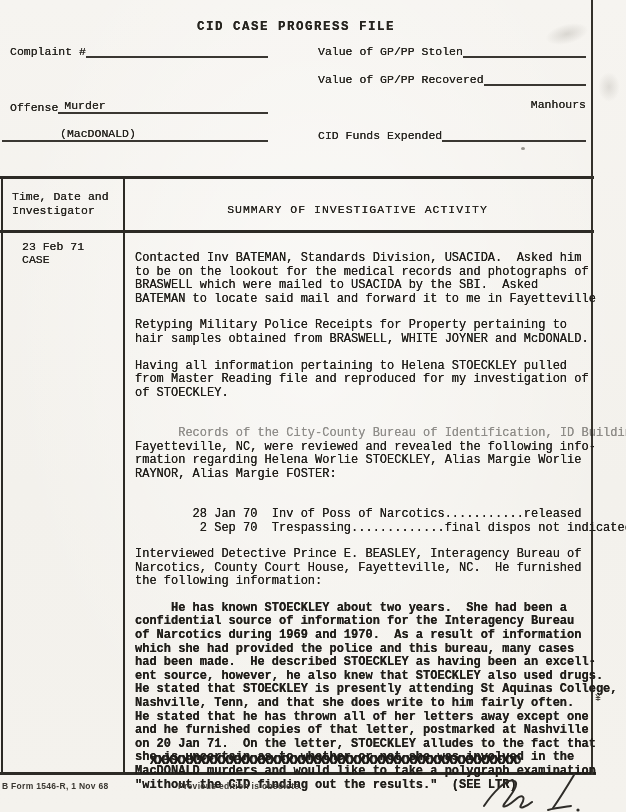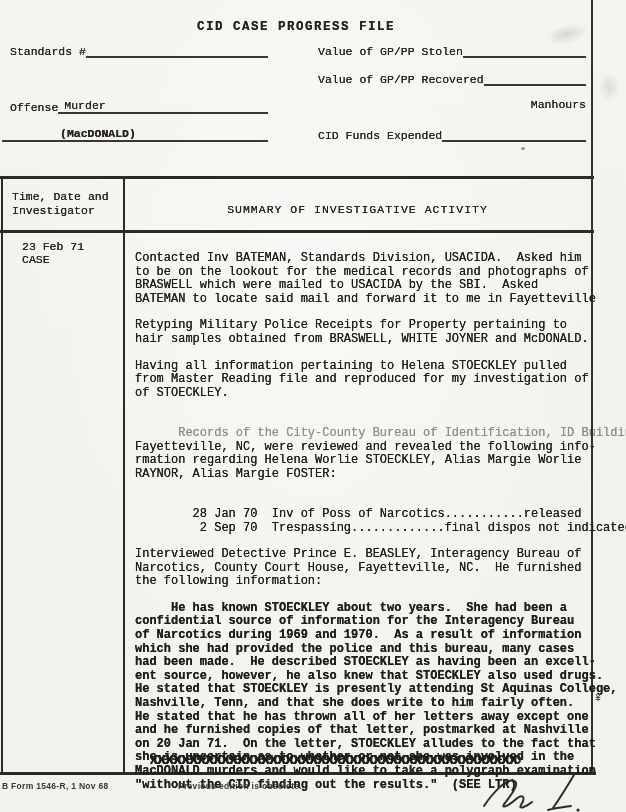--- a/index.html
+++ b/index.html
@@ -20,21 +20,21 @@
     font-weight:bold;font-size:12.5px;letter-spacing:1.5px;
     text-shadow:0 0 .5px #26241f;
   }
   .form-row{position:absolute;display:flex;align-items:flex-end;height:18px;}
   .form-row .lbl{font-size:11.5px;white-space:pre;color:#26241f;text-shadow:0 0 .4px #26241f;}
   .fline{flex:1;border-bottom:2px solid #3a3732;height:17px;display:flex;align-items:flex-end;}
   .fval{font-size:11.5px;color:#26241f;padding-left:6px;text-shadow:0 0 .4px #26241f;}
   .lrow{left:10px;width:258px;}
   .rrow{left:318px;width:268px;}
   .lrow4{left:2px;width:266px;}
-  .lrow4 .fval{padding-left:58px;font-weight:bold;}
+  .lrow4 .fval{padding-left:58px;}
   .bline{position:absolute;background:#2c2a25;}
   .hdr1{top:190px;left:12px;font-size:11.5px;line-height:14px;white-space:pre-line;text-shadow:0 0 .4px #26241f;font-family:Liberation Mono, monospace;}
   .hdr2{top:203px;left:124px;width:467px;text-align:center;font-size:11.5px;letter-spacing:1px;text-shadow:0 0 .4px #26241f;}
   .date{top:240px;left:22px;font-size:11.5px;text-shadow:0 0 .4px #26241f;}
   .inv{top:253px;left:22px;font-size:11.5px;text-shadow:0 0 .4px #26241f;}
   .summary{
     position:absolute;top:252px;left:135px;width:470px;
     font-size:12px;line-height:13.6px;color:#201e1a;
   }
   .para{white-space:pre;margin:0 0 13px 0;text-shadow:0 0 .45px #201e1a;}
@@ -64,21 +64,21 @@
 <body>
 
 <div class="page">
 
   <div class="smudge sm1"></div>
   <div class="smudge sm2"></div>
 
   <div class="t title">CID CASE PROGRESS FILE</div>
 
   <div class="form-row lrow" style="top:40px;">
-    <span class="lbl">Standards #</span>
+    <span class="lbl">Complaint #</span>
     <span class="fline"></span>
   </div>
   <div class="form-row lrow" style="top:96px;">
     <span class="lbl">Offense</span>
     <span class="fline">
       <span class="fval">Murder</span>
     </span>
   </div>
   <div class="form-row lrow4" style="top:124px;">
     <span class="fline">

